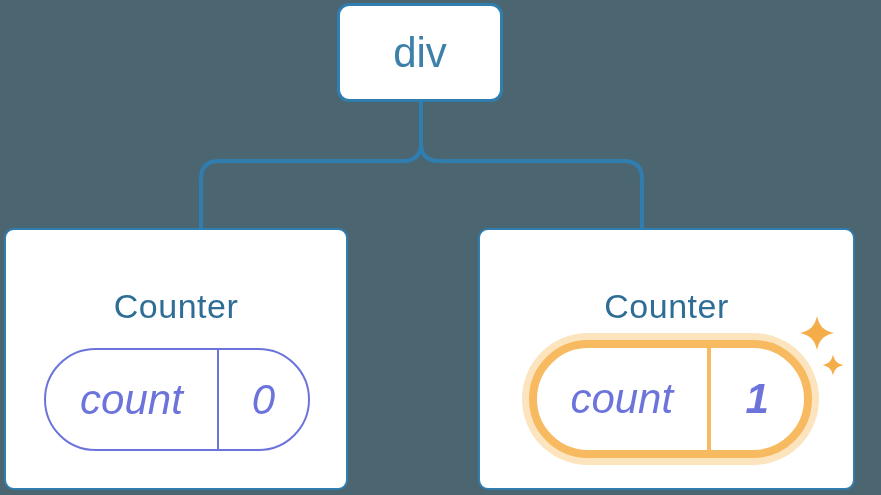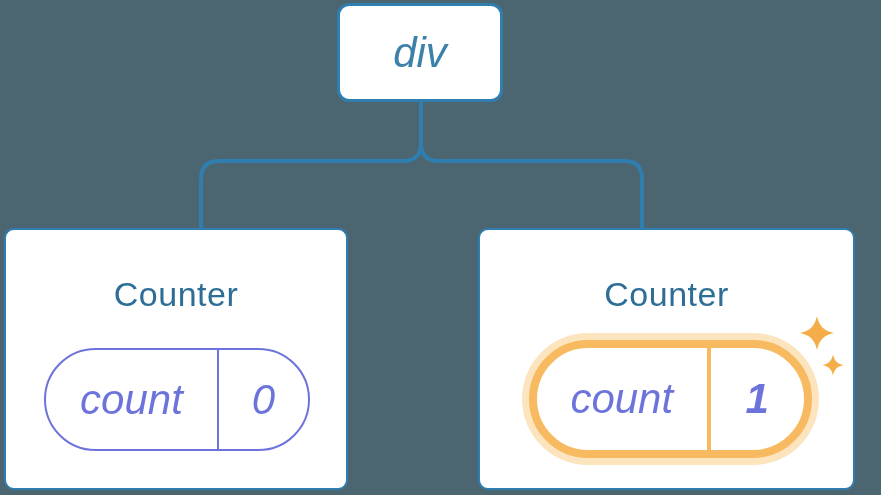--- a/index.html
+++ b/index.html
@@ -38,38 +38,37 @@
     left: 337px; top: 3px;
     width: 166px; height: 99px;
     background: var(--card-bg);
     border: 3px solid var(--node-border);
     border-radius: 12px;
     display: flex; align-items: center; justify-content: center;
     font-size: 42px;
     font-weight: 500;
     color: var(--node-text);
     z-index: 2;
-    font-style: italic;
   }
 
   .counter-card {
     position: absolute;
     top: 228px;
     height: 262px;
     background: var(--card-bg);
     border: 2px solid var(--node-border);
     border-radius: 10px;
     z-index: 2;
   }
   .counter-card.left  { left: 4px;   width: 344px; }
   .counter-card.right { left: 478px; width: 377px; }
 
   .card-title {
     position: absolute;
-    top: 42px; left: 0;
+    top: 54px; left: 0;
     width: 100%;
     text-align: center;
     font-size: 34px;
     line-height: 44px;
     font-weight: 500;
     letter-spacing: 0.5px;
     color: var(--title-text);
   }
 
   .state-pill {

